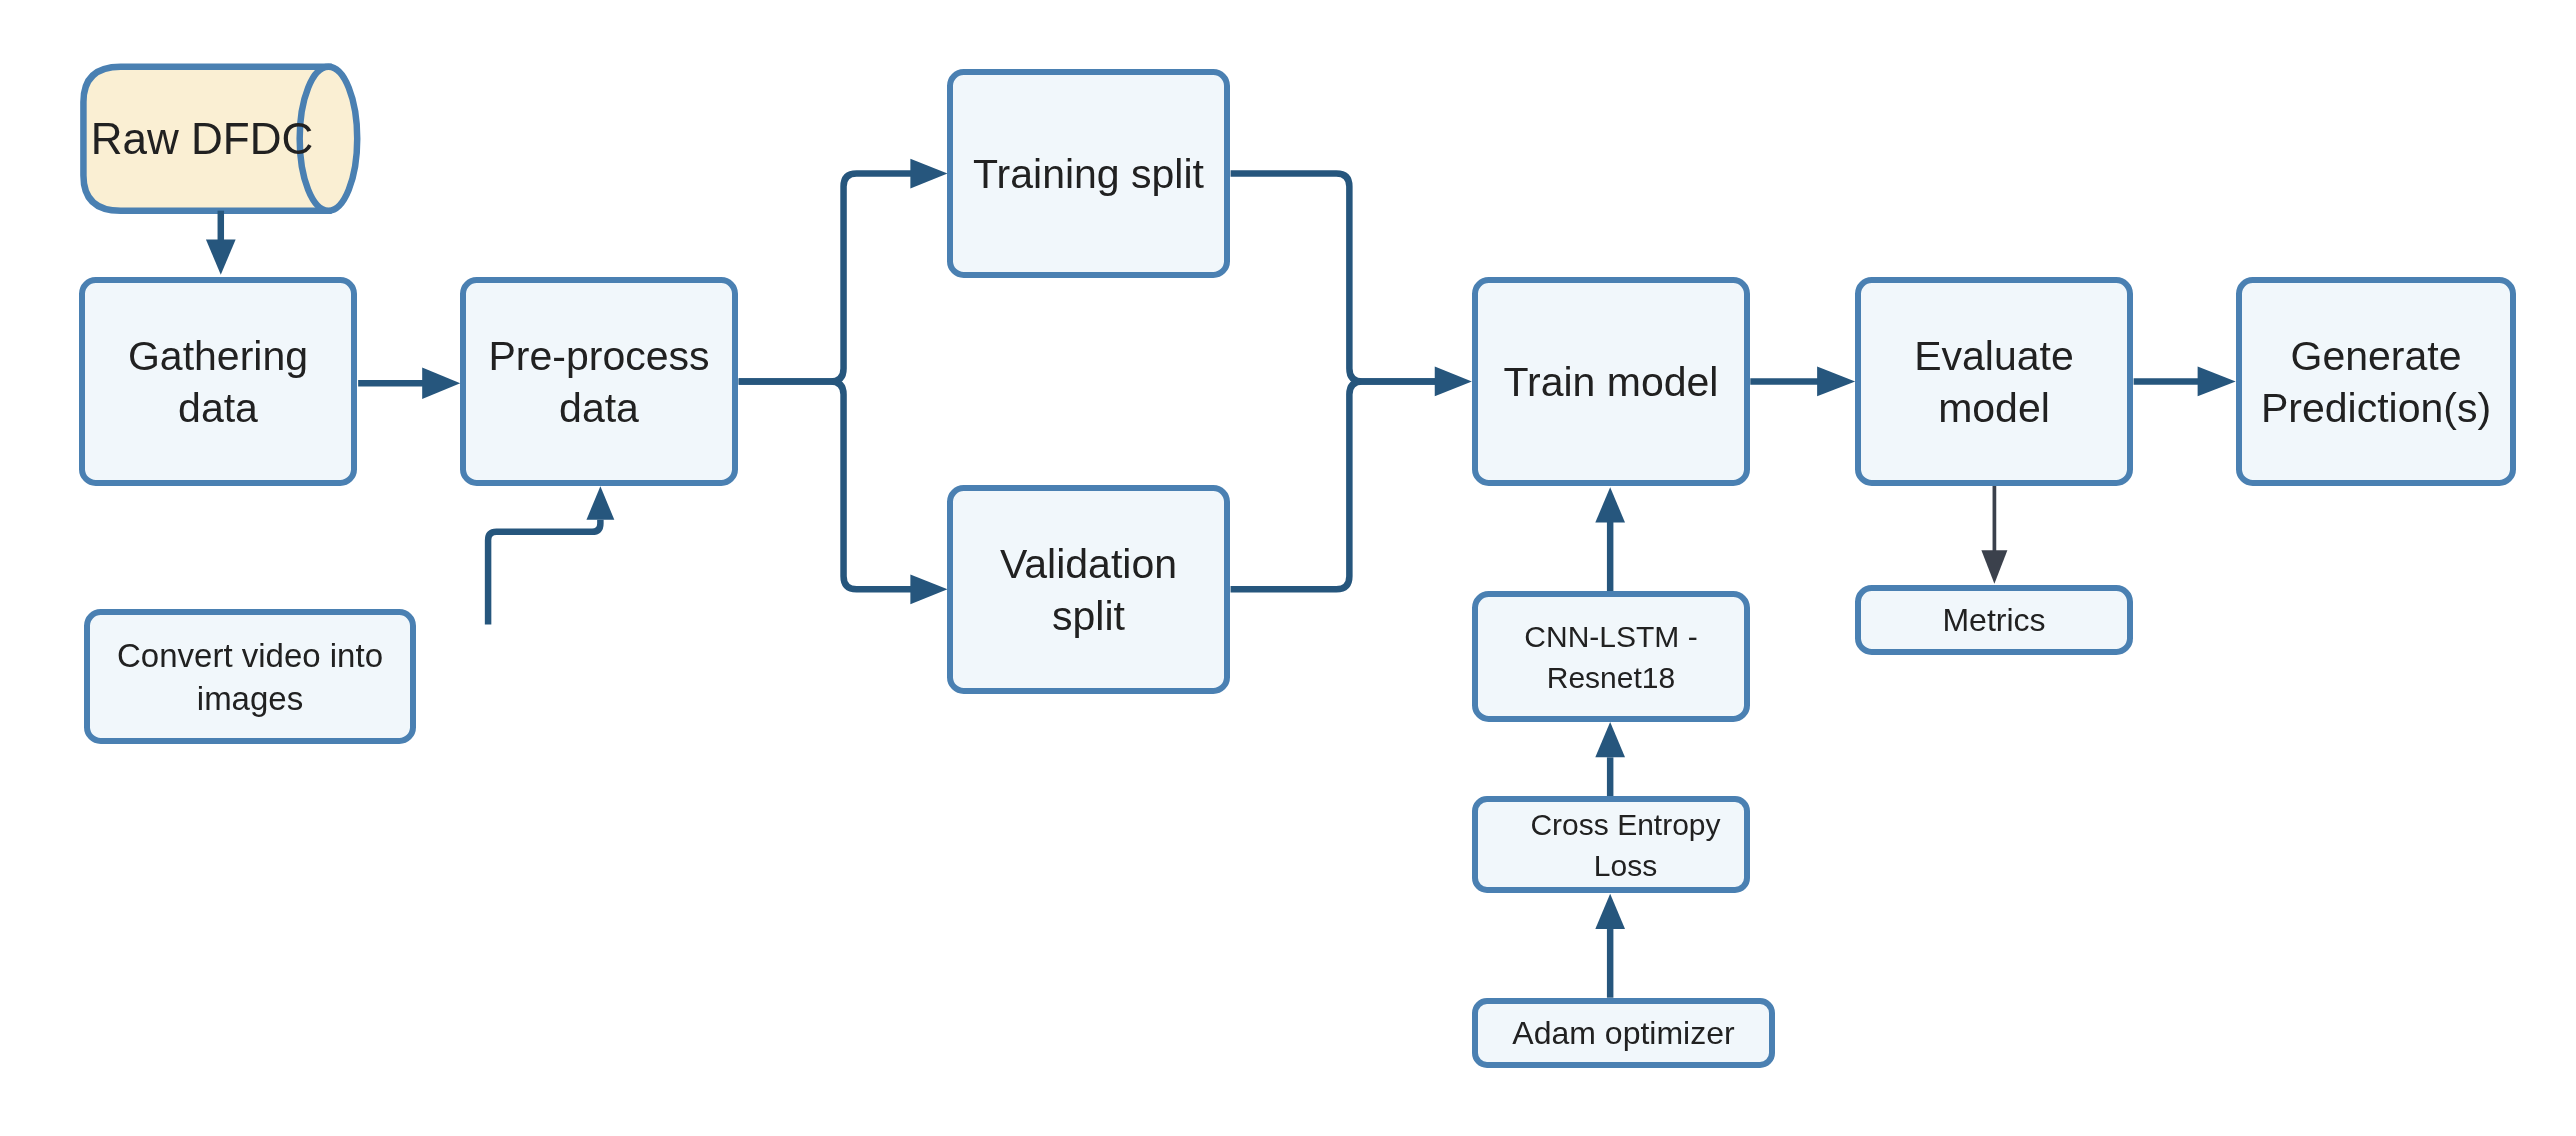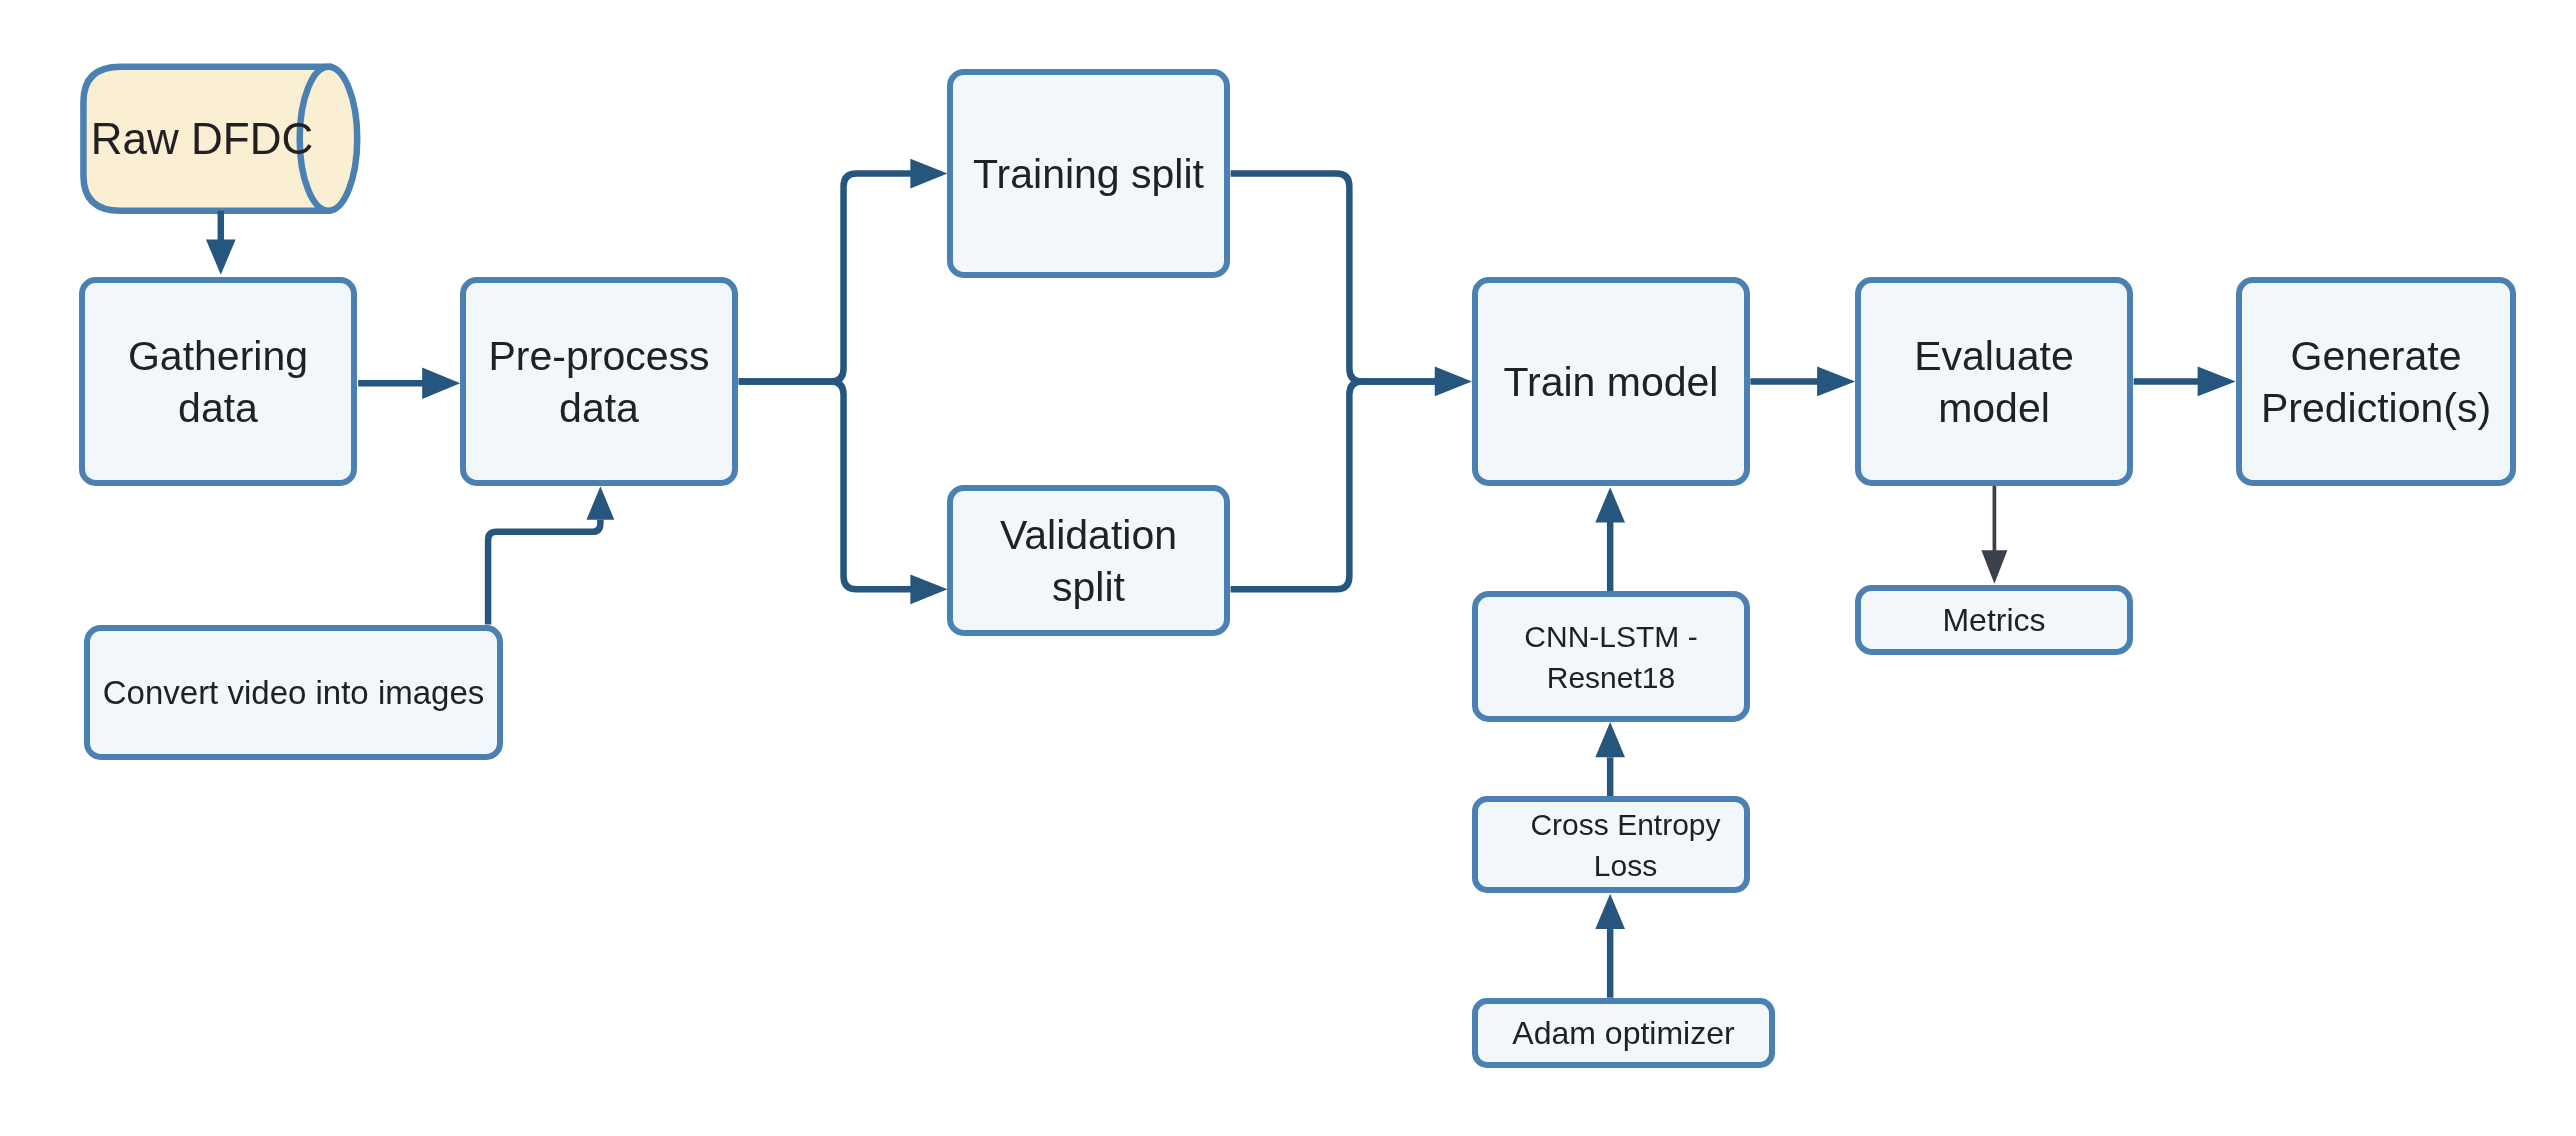--- a/index.html
+++ b/index.html
@@ -130,25 +130,25 @@
   </svg>
 
   <div class="cyl-label font-cyl" style="left:75px; top:67px; width:238px; height:144px;">Raw DFDC</div>
 
   <div class="node font-lg" style="left:71px; top:277px; width:278px; height:209px;">Gathering
 data</div>
 
   <div class="node font-lg" style="left:452px; top:277px; width:278px; height:209px;">Pre-process
 data</div>
 
-  <div class="node font-cv" style="left:76px; top:625px; width:419px; height:135px;">Convert video into images</div>
+  <div class="node font-cv" style="left:76px; top:609px; width:332px; height:135px;">Convert video into images</div>
 
   <div class="node font-lg" style="left:939px; top:69px; width:283px; height:209px;">Training split</div>
 
-  <div class="node font-lg" style="left:939px; top:485px; width:283px; height:151px;">Validation
+  <div class="node font-lg" style="left:939px; top:485px; width:283px; height:209px;">Validation
 split</div>
 
   <div class="node font-lg" style="left:1464px; top:277px; width:278px; height:209px;">Train model</div>
 
   <div class="node font-lg" style="left:1847px; top:277px; width:278px; height:209px;">Evaluate
 model</div>
 
   <div class="node font-lg" style="left:2228px; top:277px; width:280px; height:209px;">Generate
 Prediction(s)</div>
 

